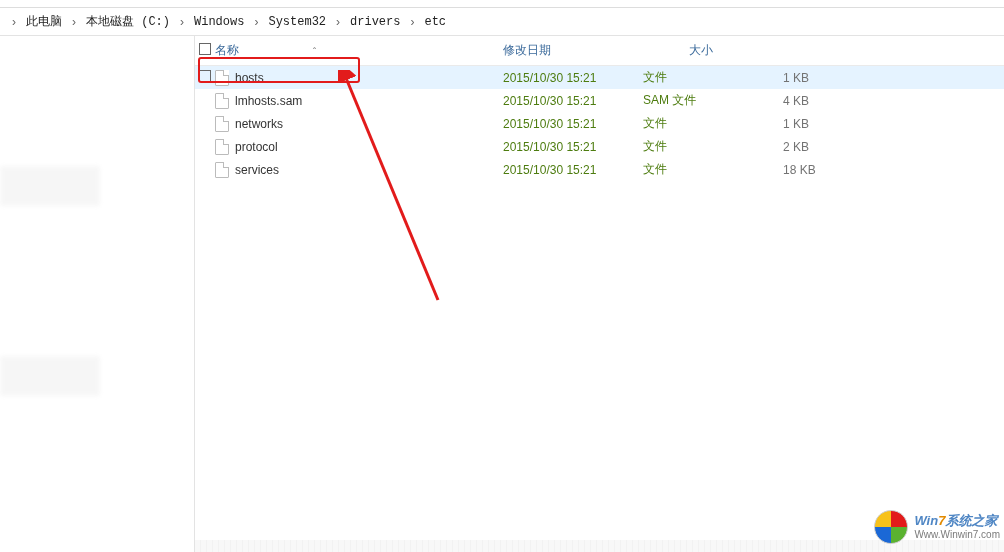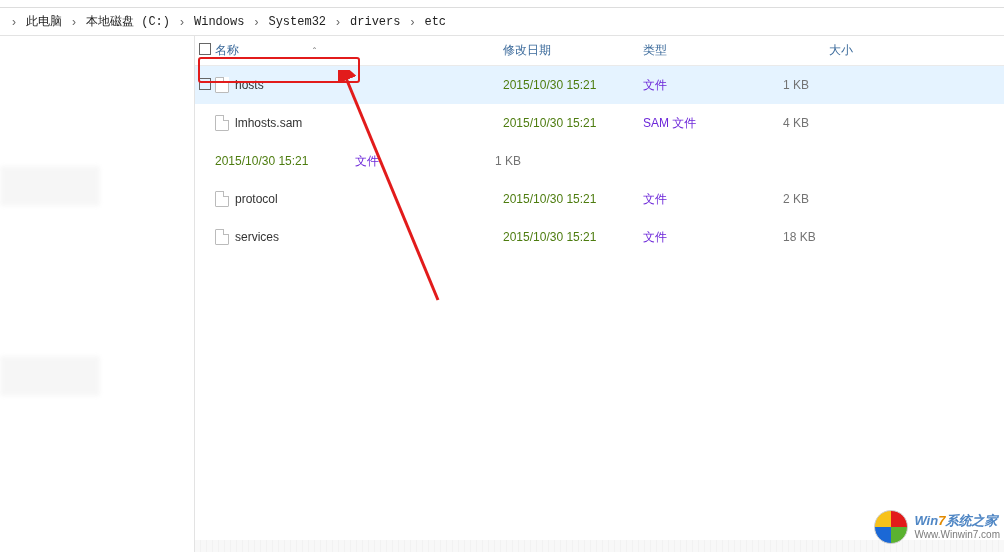--- a/index.html
+++ b/index.html
@@ -62,30 +62,30 @@
     color: #3b6a9b;
     font-family: Liberation Serif, serif;
   }
   .cols .chk { width: 20px; text-align: center; }
   .cols .name { flex: 0 0 288px; display:flex;align-items:center;gap:4px;}
   .cols .date { flex: 0 0 140px; }
   .cols .type { flex: 0 0 140px; }
   .cols .size { flex: 0 0 90px; text-align: right; padding-right: 20px;}
   .sort-icon { font-size: 9px; color:#555;}
   .row {
-    height: 38px;
+    height: 23px;
     display: flex;
     align-items: center;
     color: #333;
   }
   .row.sel { background: #e5f3ff; }
   .row .chk { width: 20px; text-align: center; }
   .row .name { flex: 0 0 288px; display:flex;align-items:center;gap:6px;}
   .row .date { flex: 0 0 140px; color:#4d7c0f;}
-  .row .type { flex: 0 0 140px; color:#6d28d9;}
+  .row .type { flex: 0 0 140px; color:#4d7c0f;}
   .row .size { flex: 0 0 90px; text-align: left; color:#737373; padding-right:20px;}
   .fileicon {
     width: 14px; height: 16px;
     border: 1px solid #bbb;
     border-radius: 1px;
     position: relative;
     background: #fff;
   }
   .fileicon::after{
     content:""; position:absolute; right:-1px; top:-1px;
@@ -154,21 +154,20 @@
 
   <div class="main">
 
     <div class="cols">
       <div class="chk"><span class="cb"></span></div>
       <div class="name">
         <span>名称</span>
         <span class="sort-icon" style="margin-left:70px">ˆ</span>
       </div>
       <div class="date">修改日期</div>
-      <div class="type">类型</div>
       <div class="size">大小</div>
     </div>
 
     <div class="row sel">
       <div class="chk"><span class="cb"></span></div>
       <div class="name">
           <span class="fileicon"></span>
           <span>hosts</span>
         </div>
       <div class="date">2015/10/30 15:21</div>
@@ -182,20 +181,24 @@
           <span class="fileicon"></span>
           <span>lmhosts.sam</span>
         </div>
       <div class="date">2015/10/30 15:21</div>
       <div class="type">SAM 文件</div>
       <div class="size">4 KB</div>
     </div>
 
     <div class="row">
       <div class="chk"></div>
+      <div class="name">
+          <span class="fileicon"></span>
+          <span>networks</span>
+        </div>
       <div class="date">2015/10/30 15:21</div>
       <div class="type">文件</div>
       <div class="size">1 KB</div>
     </div>
 
     <div class="row">
       <div class="chk"></div>
       <div class="name">
           <span class="fileicon"></span>
           <span>protocol</span>

